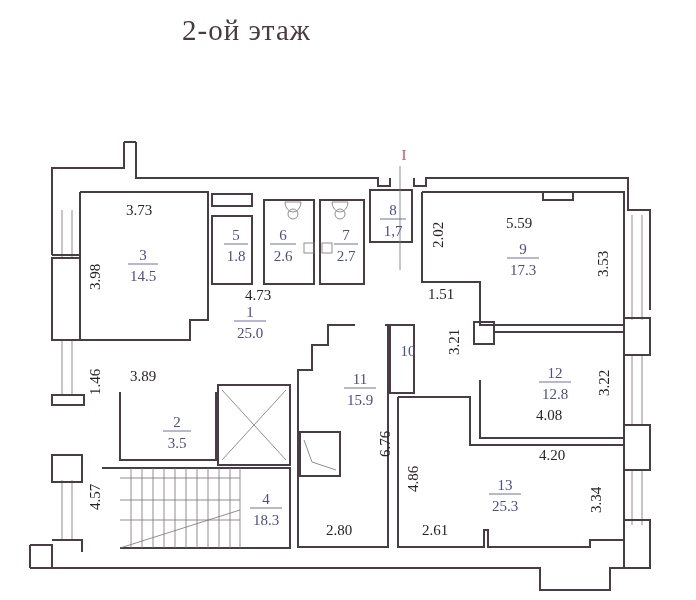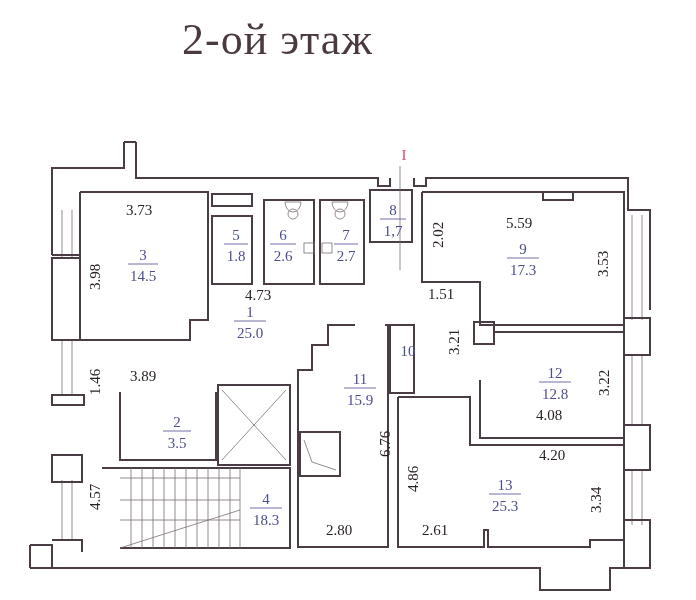--- a/index.html
+++ b/index.html
@@ -1,17 +1,17 @@
 <!DOCTYPE html>
 <html><head>
 <meta charset="utf-8">
 <style>
   html, body { margin:0; padding:0; background:#ffffff; }
   body { width:696px; height:600px; position:relative; overflow:hidden; font-family:"Liberation Serif", "DejaVu Serif", serif; }
-  .title { position:absolute; left:182px; top:14px; font-size:44px; color:#4a3a40; letter-spacing:1px; white-space:nowrap; }
+  .title { position:absolute; left:182px; top:14px; font-size:29px; color:#4a3a40; letter-spacing:1px; white-space:nowrap; }
   svg.plan { position:absolute; left:0; top:0; }
   .w { fill:none; stroke:#4a3c44; stroke-width:2; }
   .thin { fill:none; stroke:#7a6e74; stroke-width:0.8; }
   .dim { font-family:"Liberation Serif","DejaVu Serif",serif; font-size:15px; fill:#2a2226; }
   .rn { font-family:"Liberation Serif","DejaVu Serif",serif; font-size:15px; fill:#4b4d8f; text-anchor:middle; }
   .axis { font-family:"Liberation Serif","DejaVu Serif",serif; font-size:15px; fill:#d05060; text-anchor:middle; }
 </style>
 </head>
 <body>
 

